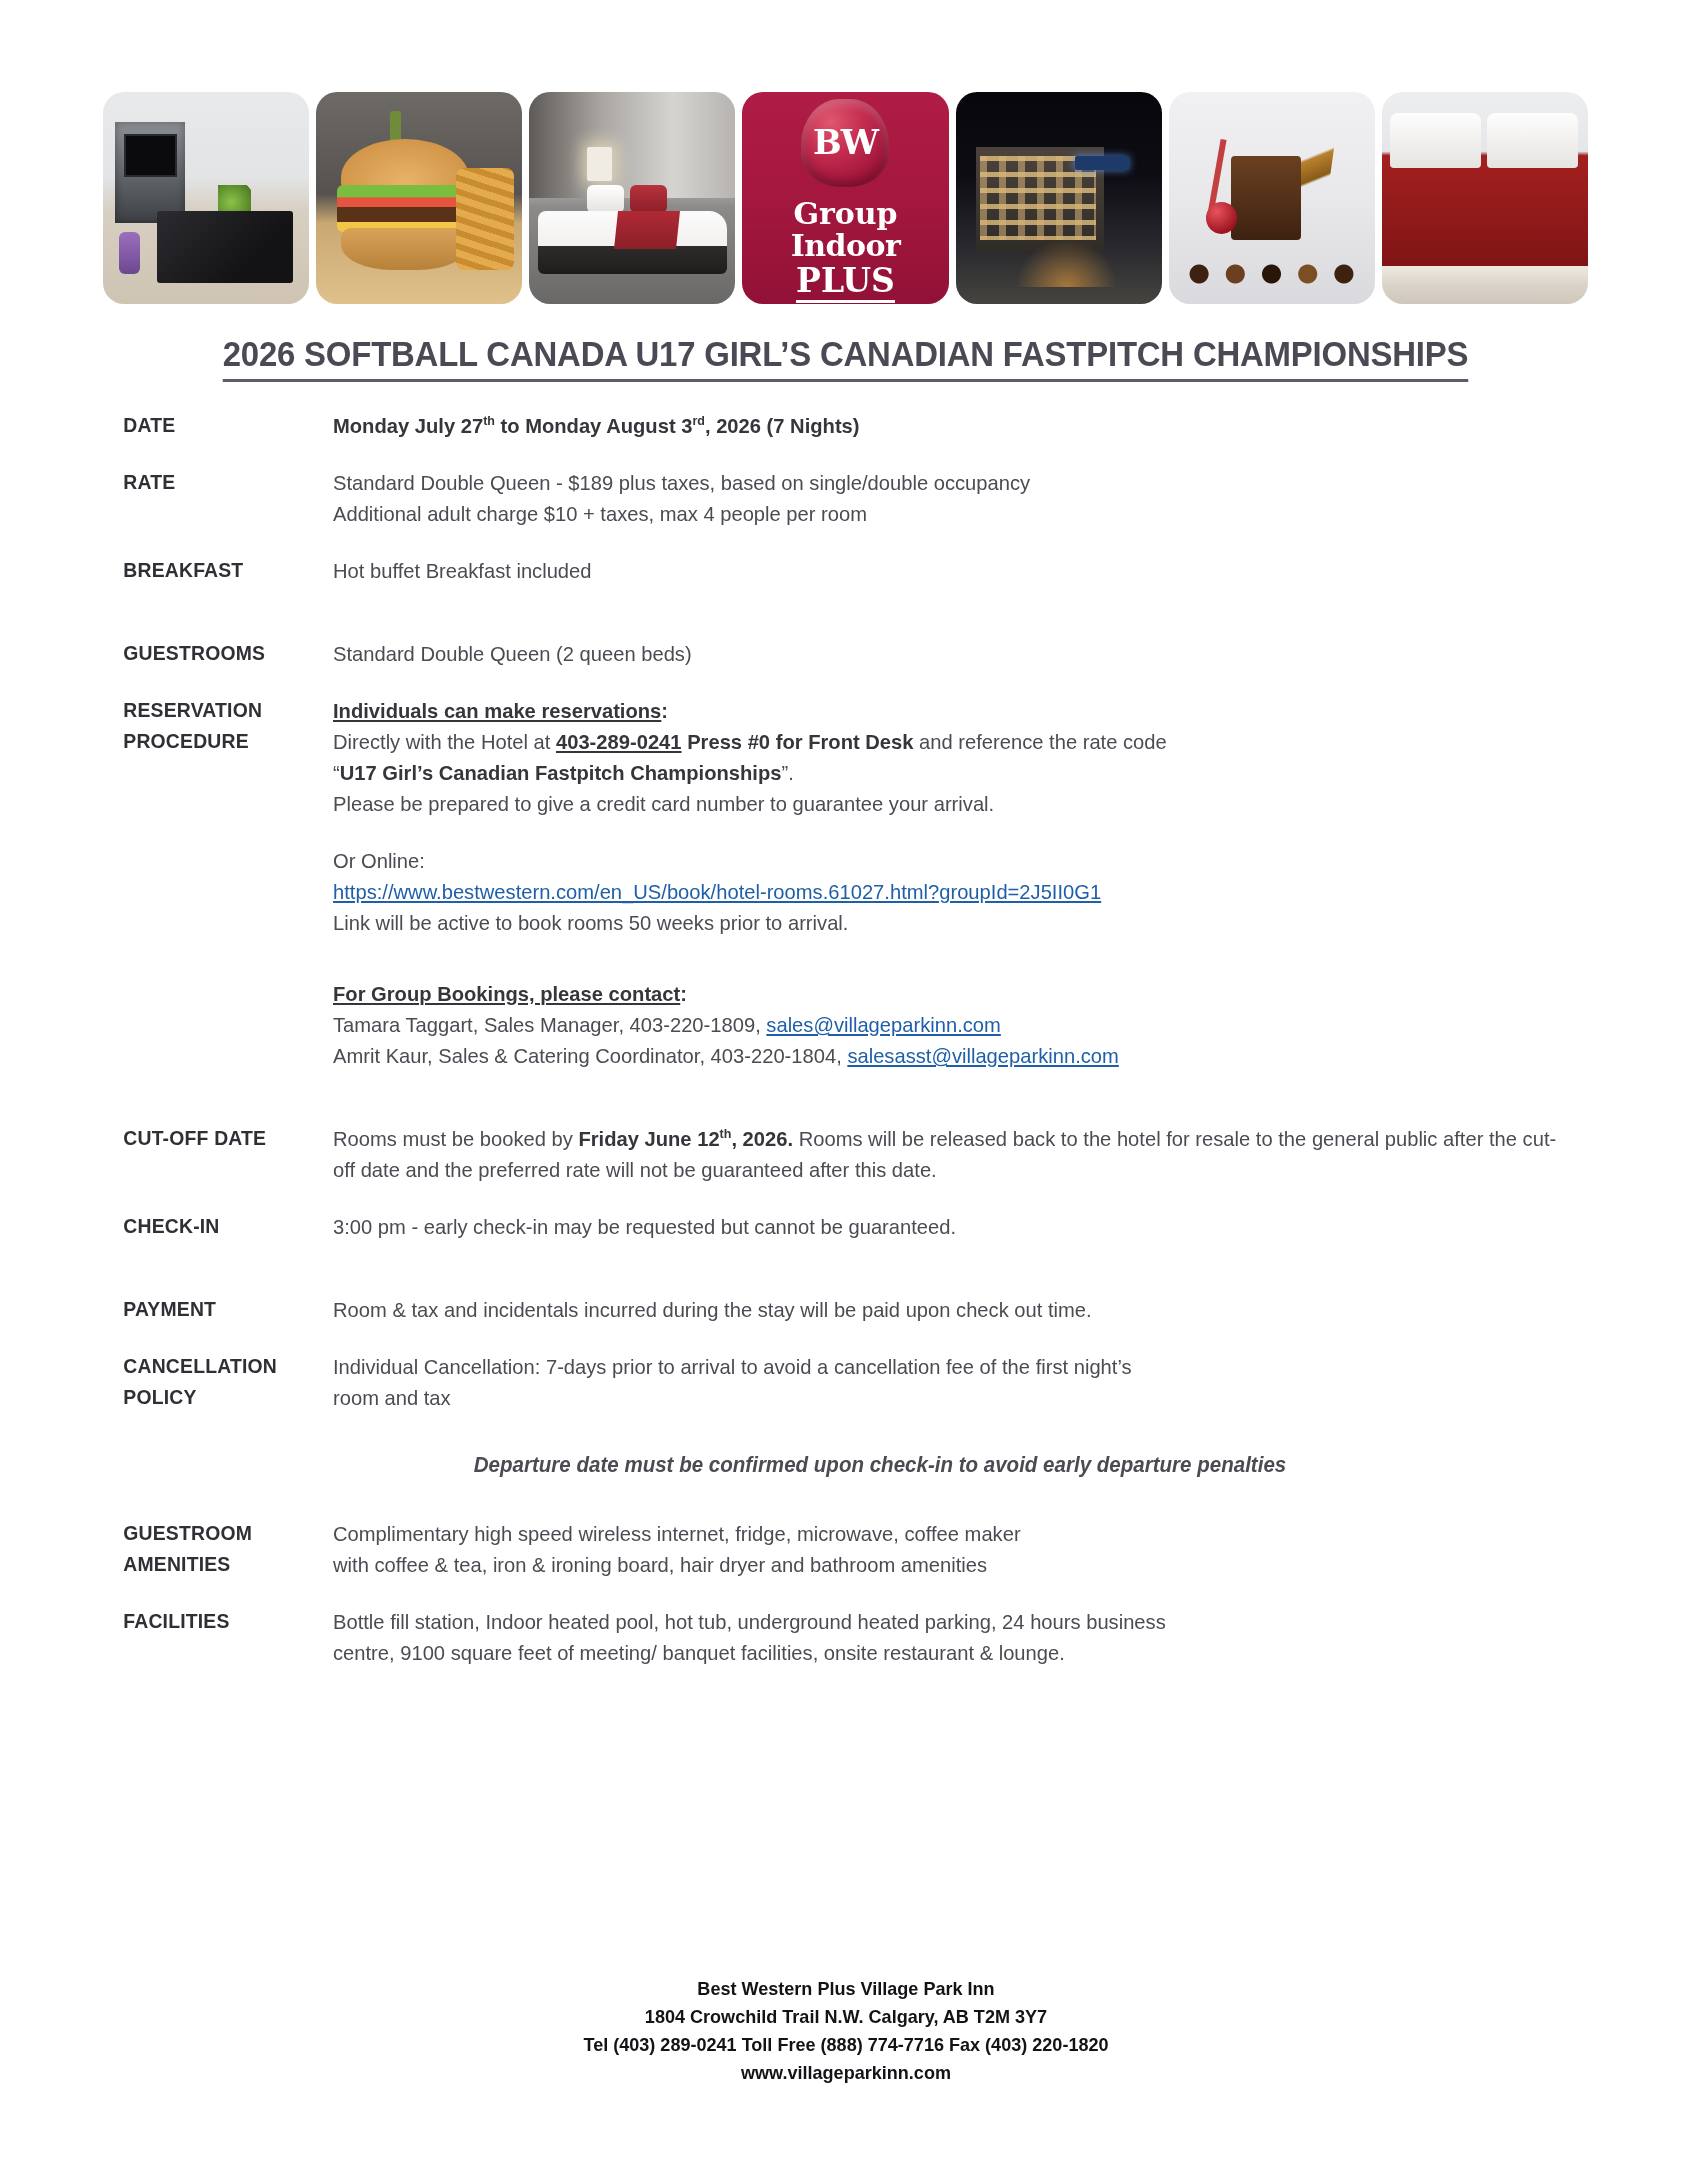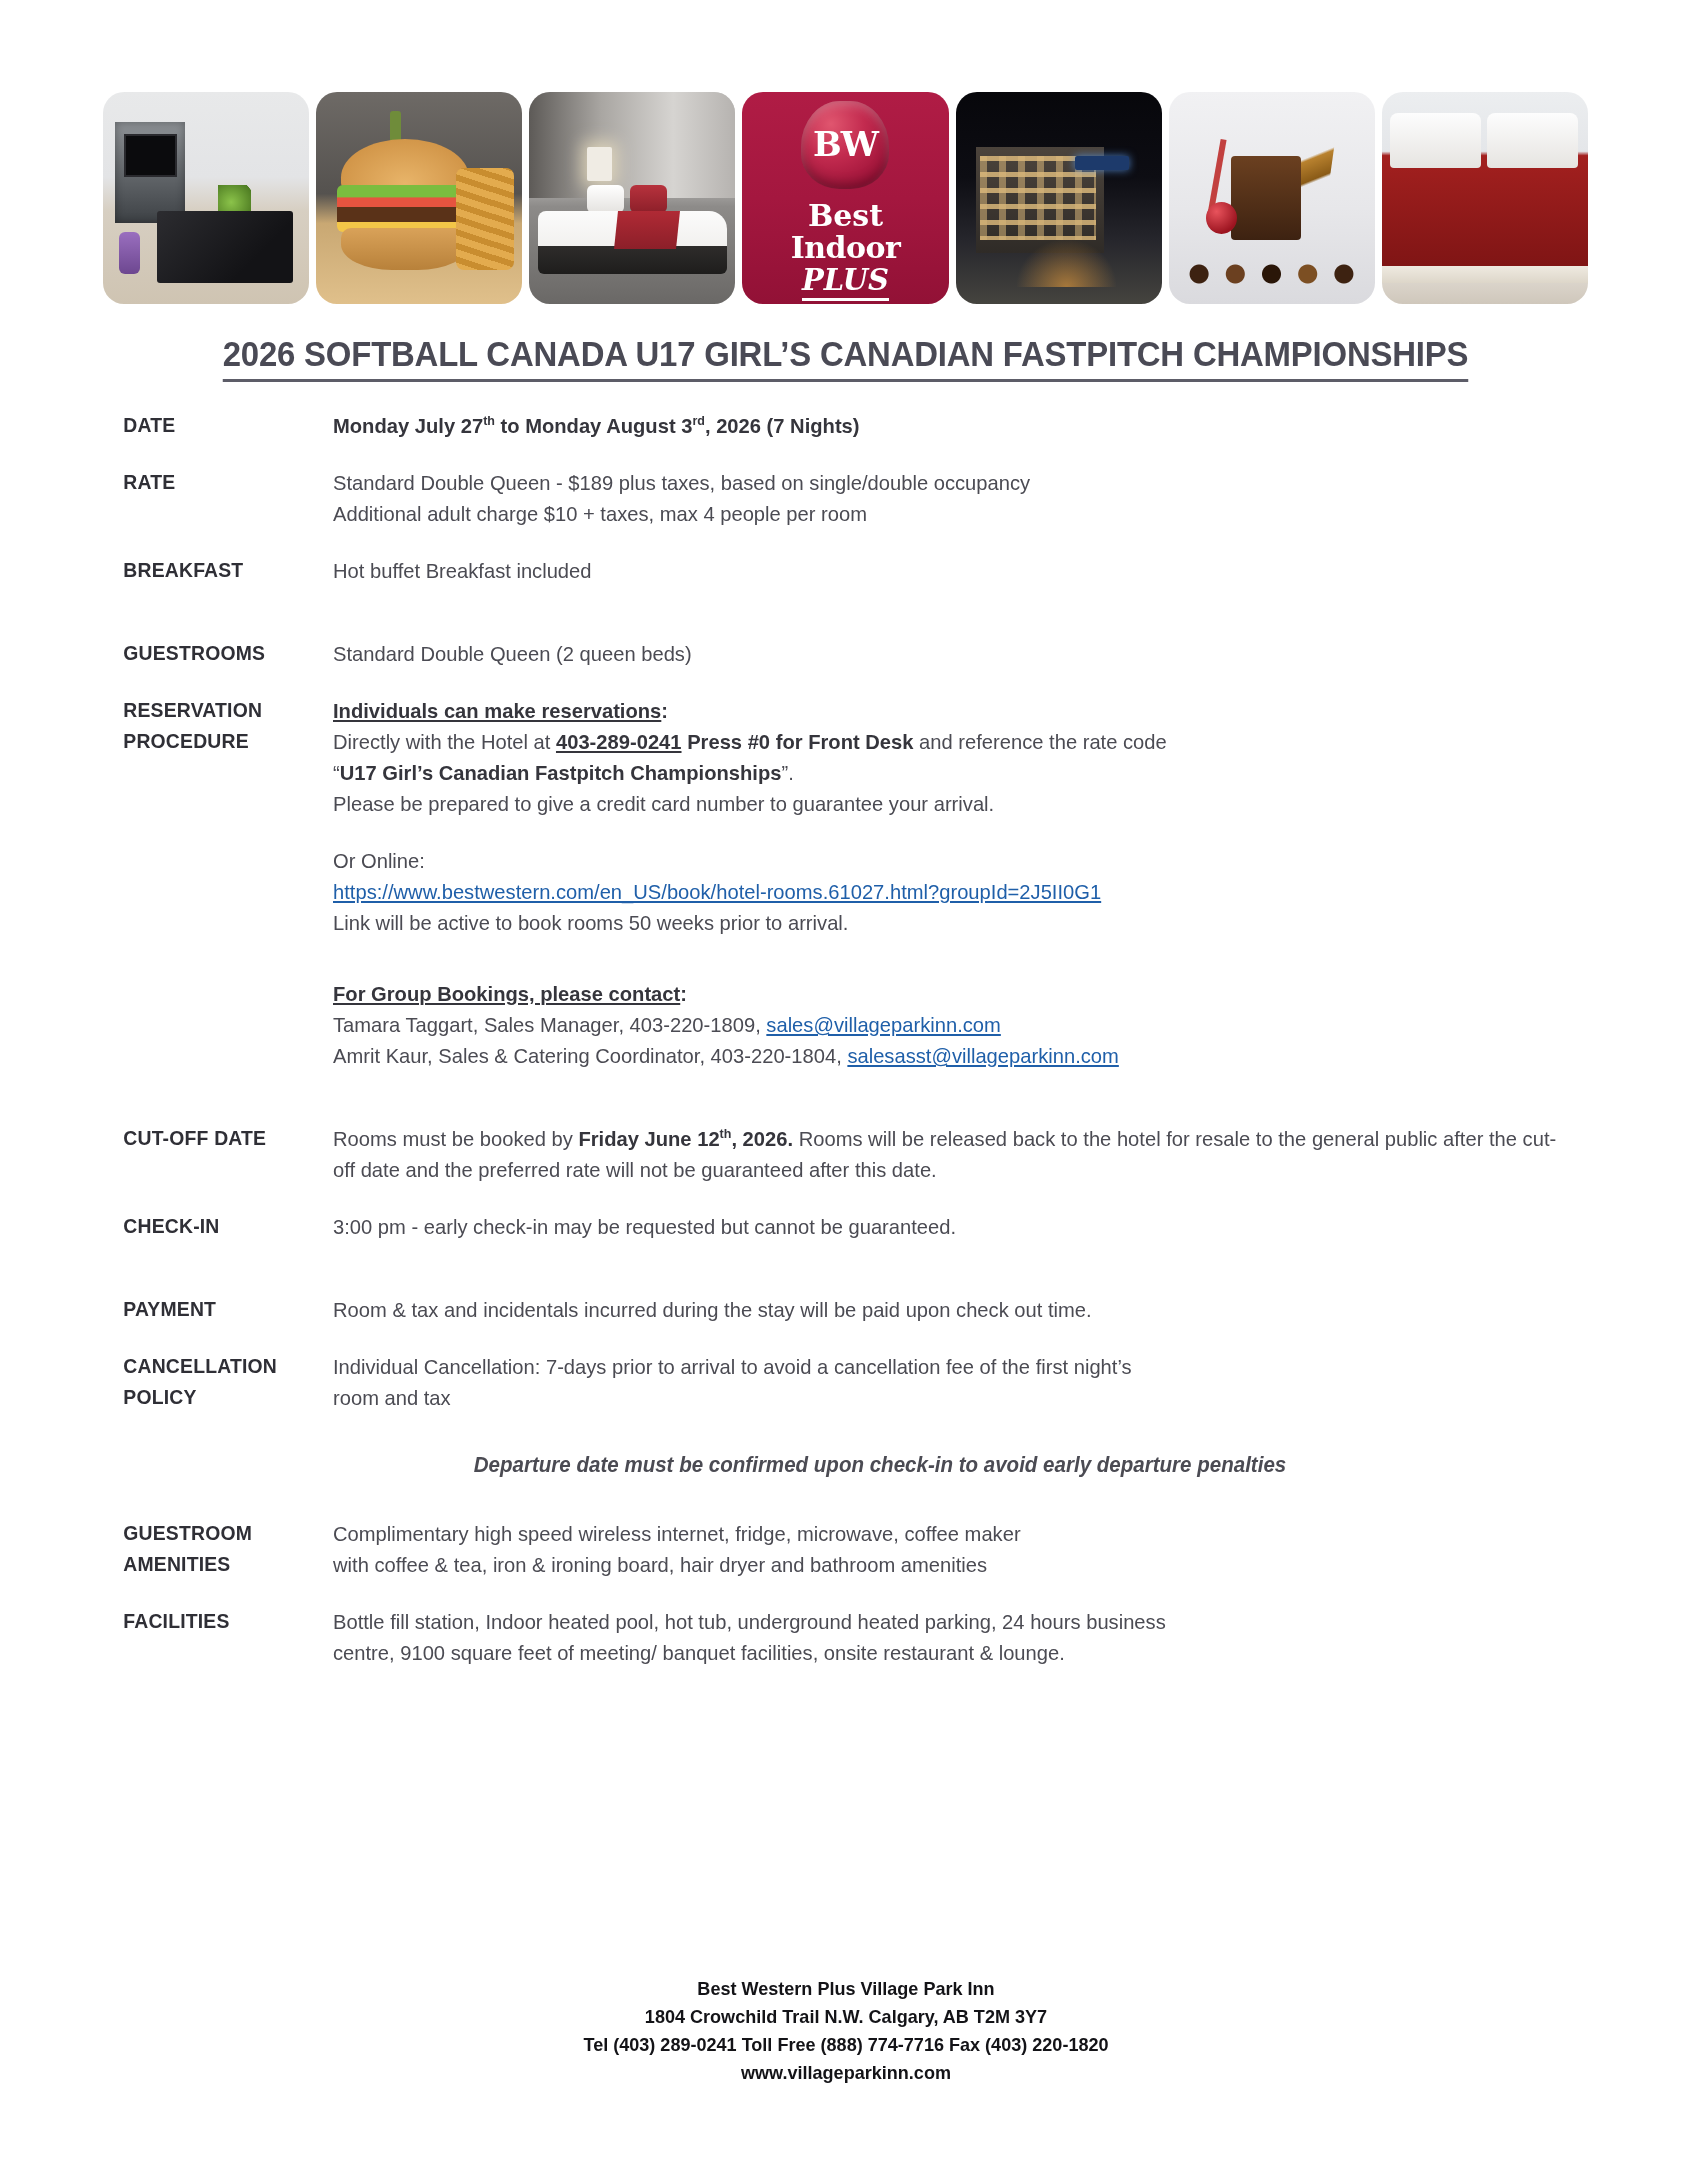--- a/index.html
+++ b/index.html
@@ -164,25 +164,24 @@
   }
   .logo-best, .logo-western, .logo-plus {
     font-family: "DejaVu Serif", serif;
     font-weight: bold;
     color: #ffffff;
     display: block;
   }
   .logo-best { font-size: 30px; margin-bottom: 2px; }
   .logo-western { font-size: 30px; margin-bottom: 3px; letter-spacing: -0.5px;}
   .logo-plus {
-    font-size: 29px; letter-spacing: 0px;
+    font-size: 33px; letter-spacing: 0px;
     border-bottom: 3px solid #ffffff;
     display: inline-block;
     padding-bottom: 3px;
-    font-style: italic;
   }
 
   
   .tile-exterior {
     background: linear-gradient(to bottom, #07070b 0%, #0d0d13 40%, #26262c 70%, #45443f 100%);
   }
   .ext-building {
     position: absolute; left: 10%; top: 26%; width: 62%; height: 50%;
     background: linear-gradient(to bottom, #4c443c, #2f2b27);
   }
@@ -376,21 +375,21 @@
       <div class="bed-pillowB"></div>
       <div class="bed-mattress"></div>
       <div class="bed-runner"></div>
     </div>
 
     <div class="tile tile-logo">
       <div class="logo-inner">
         <div class="logo-diamond">
           <span class="logo-bw">BW</span>
         </div>
-        <span class="logo-best">Best</span>
+        <span class="logo-best">Group</span>
         <span class="logo-western">Indoor</span>
         <span class="logo-plus">PLUS</span>
       </div>
     </div>
 
     <div class="tile tile-exterior">
       <div class="ext-building"></div>
       <div class="ext-windows"></div>
       <div class="ext-sign"></div>
       <div class="ext-glow"></div>

